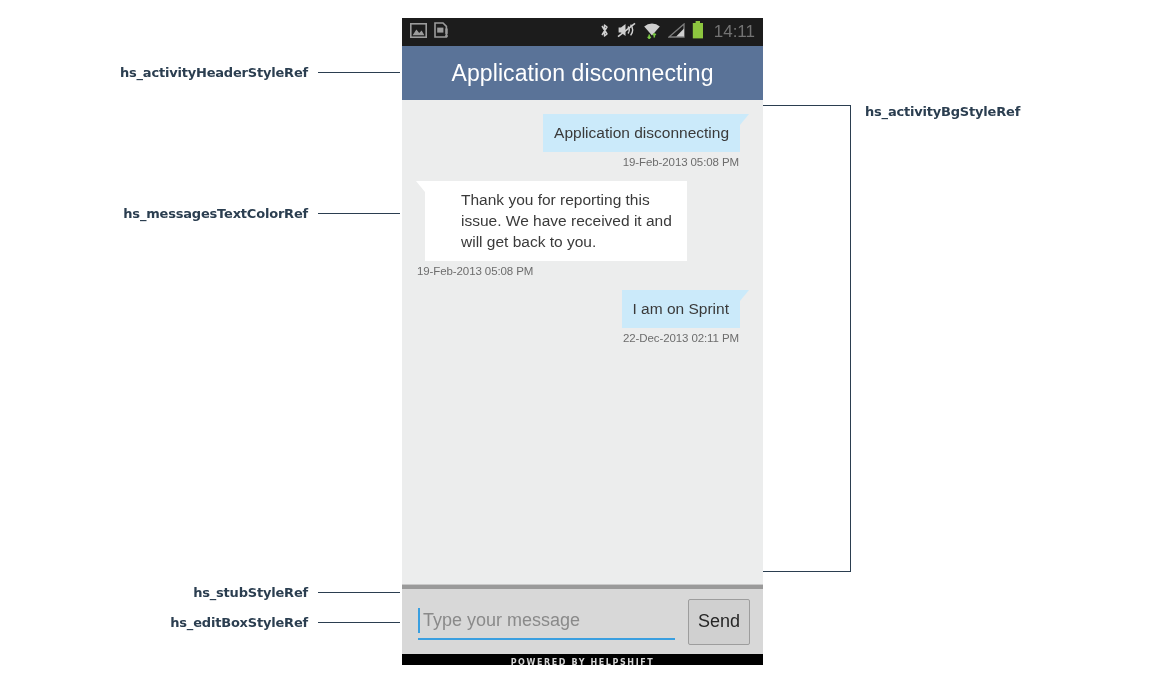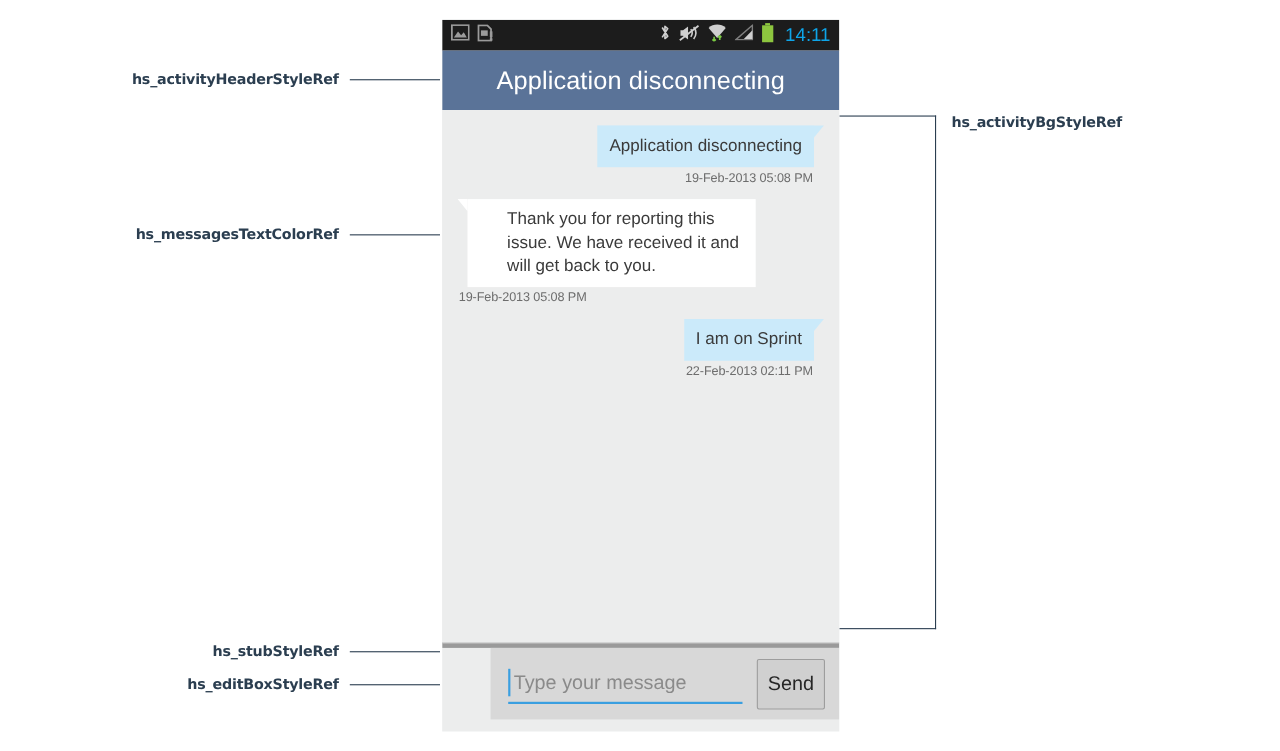--- a/index.html
+++ b/index.html
@@ -56,21 +56,21 @@
     background: #1c1c1c;
     display: flex;
     align-items: center;
     padding: 0 8px;
     box-sizing: border-box;
   }
   .sb-left { display: flex; align-items: center; gap: 6px; }
   .sb-spacer { flex: 1; }
   .sb-right { display: flex; align-items: center; gap: 7px; }
   .sb-clock {
-    color: #0ea5e9;
+    color: #737373;
     font-size: 17px;
     font-family: "Liberation Sans", sans-serif;
     letter-spacing: 0px;
     margin-left: 3px;
   }
 
   
   .header {
     height: 54px;
     background: #5a7398;
@@ -148,21 +148,20 @@
   }
 
   
   .editarea {
     height: 65px;
     background: #d8d8d8;
     display: flex;
     align-items: center;
     padding: 0 13px 0 16px;
     box-sizing: border-box;
-    margin-left: 44px;
   }
   .editbox {
     flex: 1;
     position: relative;
     height: 34px;
     border-bottom: 2px solid #3a9fe0;
     display: flex;
     align-items: center;
     margin-right: 13px;
   }
@@ -301,29 +300,32 @@
     <div class="msg-row in">
       <div class="bubble in" style="width:262px;">Thank you for reporting this issue. We have received it and will get back to you.</div>
       <div class="stamp">19-Feb-2013 05:08 PM</div>
     </div>
 
     <div class="msg-row in">
     </div>
 
     <div class="msg-row out">
       <div class="bubble out">I am on Sprint</div>
-      <div class="stamp">22-Feb-2013 02:11 PM</div>
+      <div class="stamp">22-Dec-2013 02:11 PM</div>
     </div>
 
   </div>
 
   <div class="stub"></div>
 
   <div class="editarea">
     <div class="editbox">
       <span class="caret"></span>
       <span class="editbox-placeholder">Type your message</span>
     </div>
     <div class="sendbtn">Send</div>
   </div>
 
+  <div class="footer">
+    <span class="footer-text">POWERED BY HELPSHIFT</span>
+  </div>
 
 </div>
 
 </body></html>

